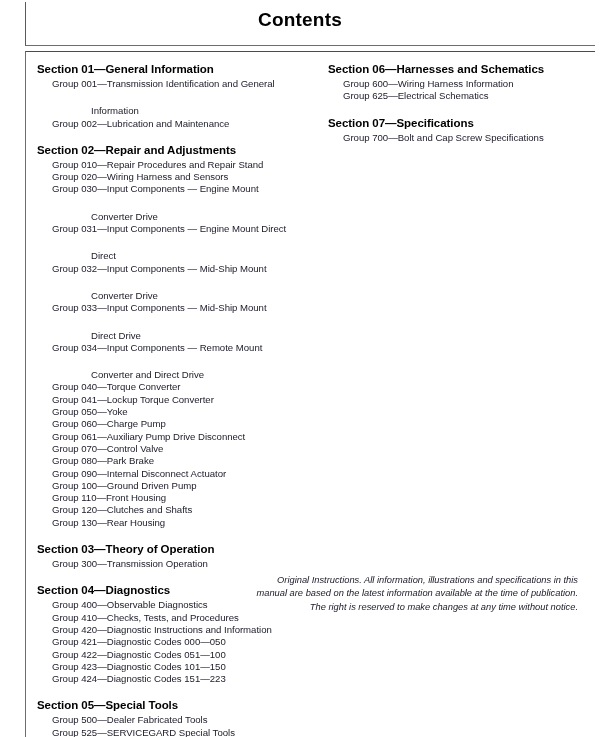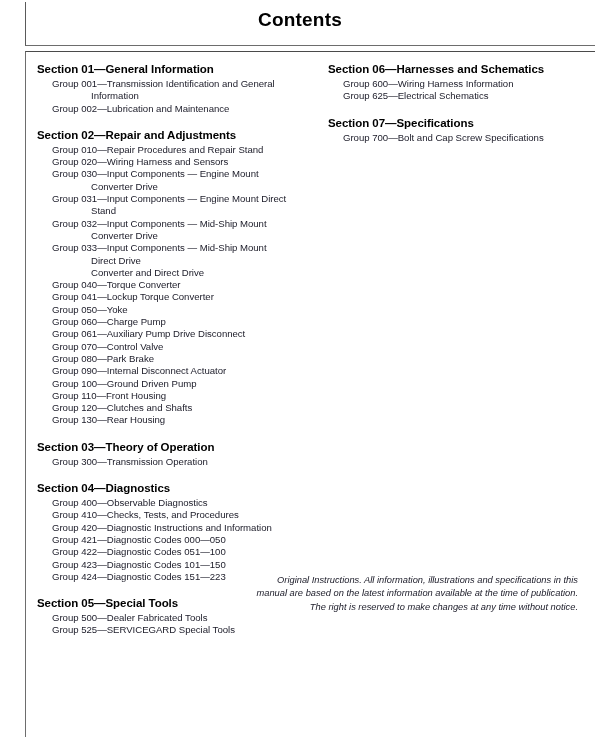--- a/index.html
+++ b/index.html
@@ -98,20 +98,21 @@
     line-height: 12.3px;
     color: #1b1b28;
     padding-left: 15px;
     text-indent: 0;
     letter-spacing: -0.02px;
   }
   
   .group .wrap {
     display: block;
     padding-left: 39px;
+    margin-top: 15px;
   }
 
   
   .footer-note {
     position: absolute;
     left: 50px;
     right: 22px;
     bottom: 12px;
     text-align: right;
     font-style: italic;
@@ -135,24 +136,24 @@
           <div class="section">
             <div class="section-title">Section 01—General Information</div>
             <div class="group"><span>Group 001—Transmission Identification and General</span><span class="wrap">Information</span></div>
             <div class="group"><span>Group 002—Lubrication and Maintenance</span></div>
           </div>
           <div class="section">
             <div class="section-title">Section 02—Repair and Adjustments</div>
             <div class="group"><span>Group 010—Repair Procedures and Repair Stand</span></div>
             <div class="group"><span>Group 020—Wiring Harness and Sensors</span></div>
             <div class="group"><span>Group 030—Input Components — Engine Mount</span><span class="wrap">Converter Drive</span></div>
-            <div class="group"><span>Group 031—Input Components — Engine Mount Direct</span><span class="wrap">Stand</span></div>
+            <div class="group"><span>Group 031—Input Components — Engine Mount Direct</span><span class="wrap">Direct</span></div>
             <div class="group"><span>Group 032—Input Components — Mid-Ship Mount</span><span class="wrap">Converter Drive</span></div>
             <div class="group"><span>Group 033—Input Components — Mid-Ship Mount</span><span class="wrap">Direct Drive</span></div>
-            <div class="group"><span class="wrap">Converter and Direct Drive</span></div>
+            <div class="group"><span>Group 034—Input Components — Remote Mount</span><span class="wrap">Converter and Direct Drive</span></div>
             <div class="group"><span>Group 040—Torque Converter</span></div>
             <div class="group"><span>Group 041—Lockup Torque Converter</span></div>
             <div class="group"><span>Group 050—Yoke</span></div>
             <div class="group"><span>Group 060—Charge Pump</span></div>
             <div class="group"><span>Group 061—Auxiliary Pump Drive Disconnect</span></div>
             <div class="group"><span>Group 070—Control Valve</span></div>
             <div class="group"><span>Group 080—Park Brake</span></div>
             <div class="group"><span>Group 090—Internal Disconnect Actuator</span></div>
             <div class="group"><span>Group 100—Ground Driven Pump</span></div>
             <div class="group"><span>Group 110—Front Housing</span></div>

